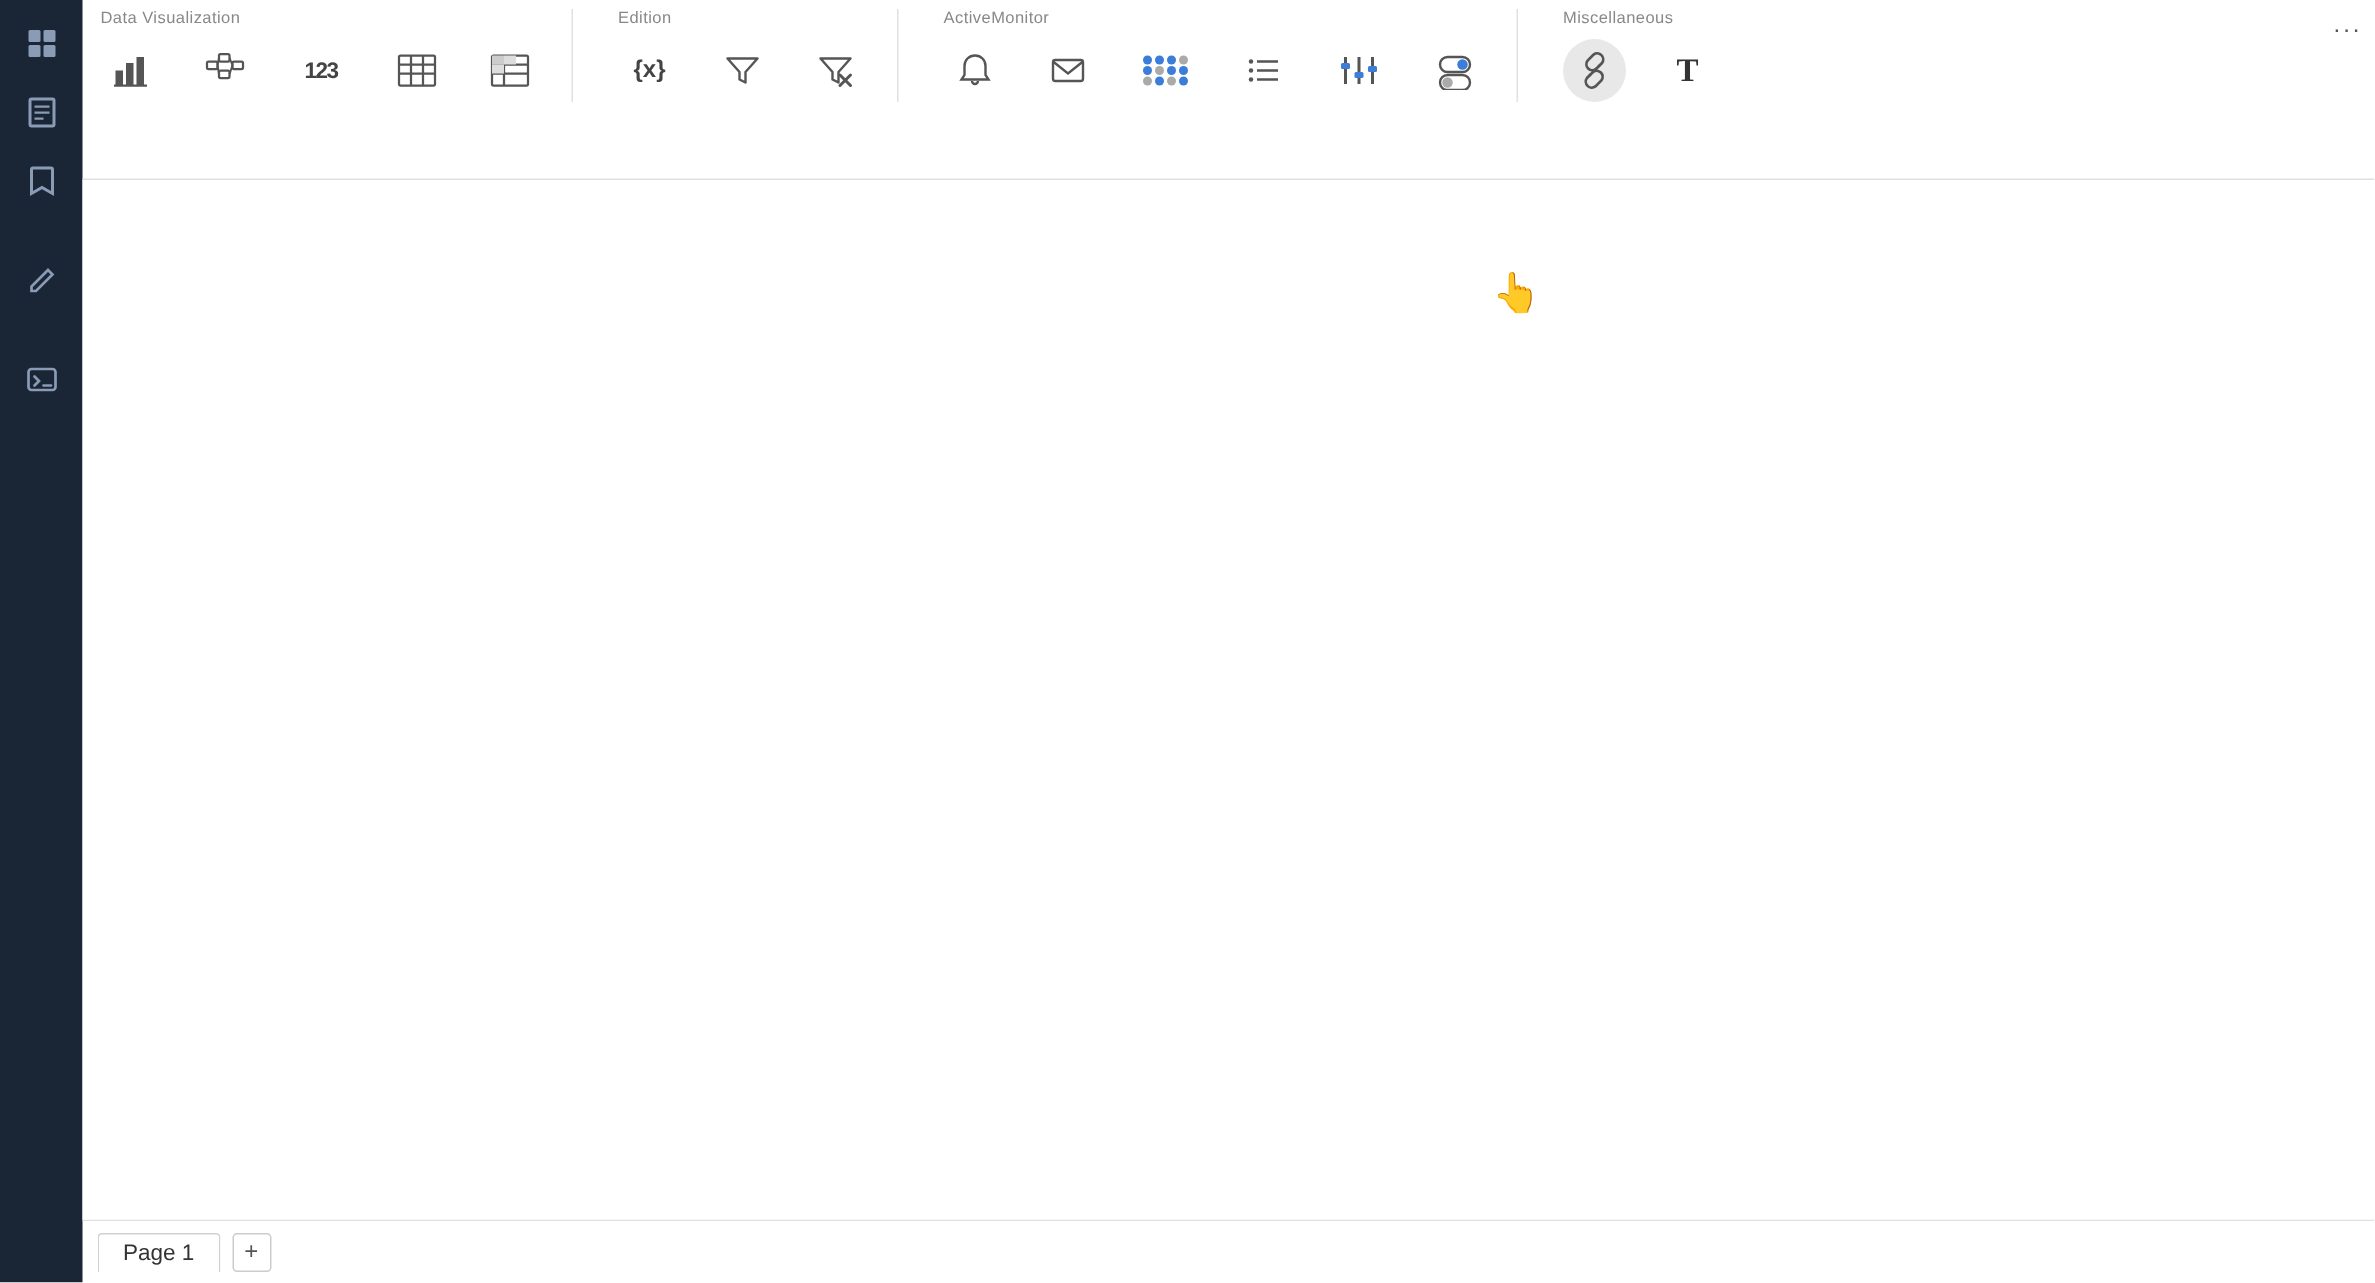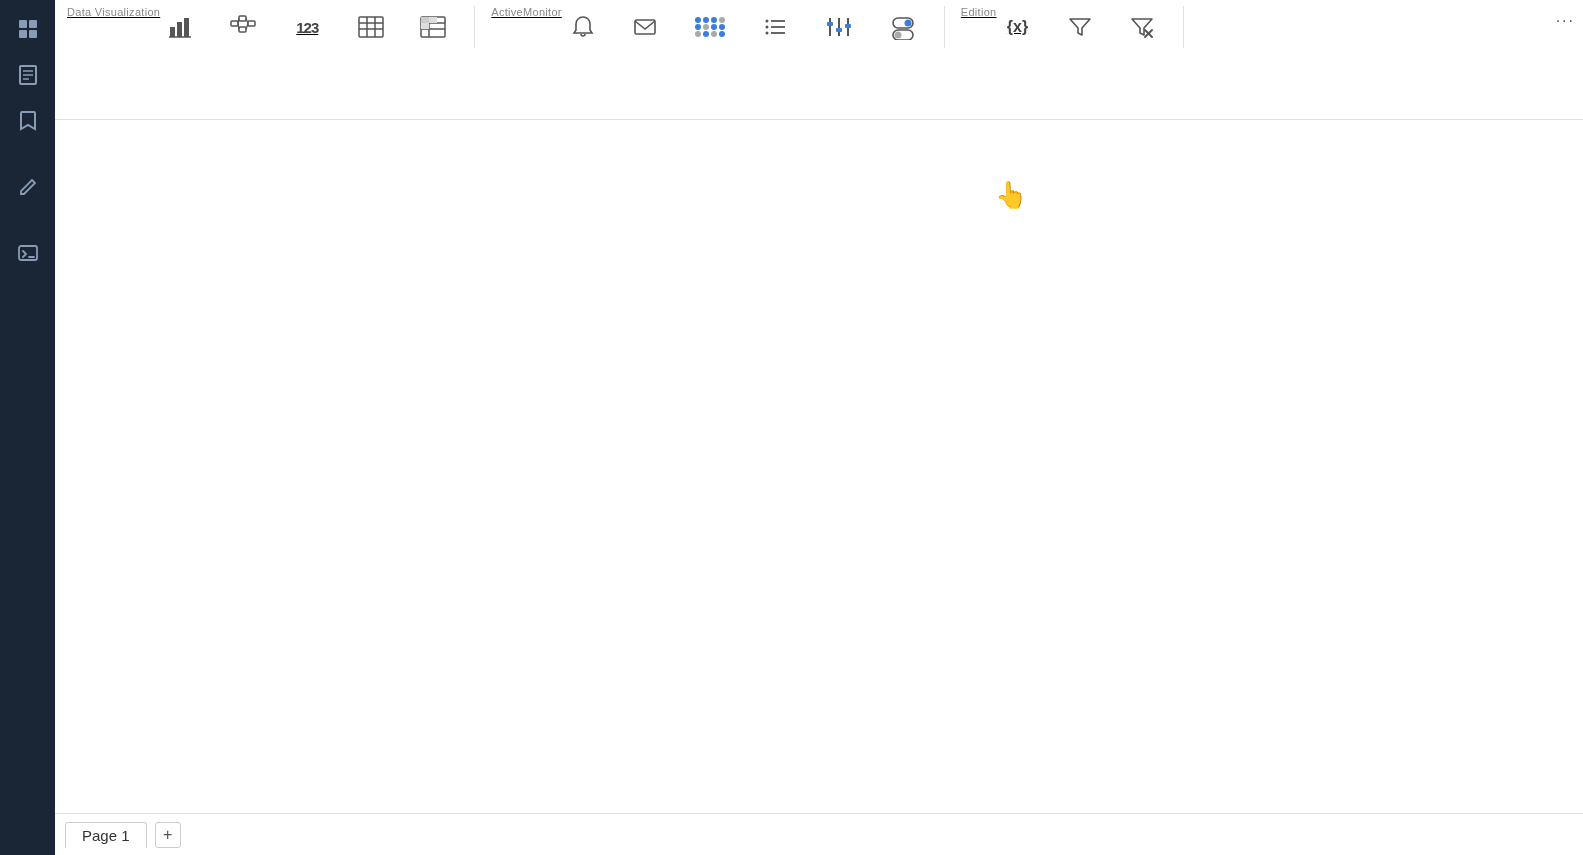--- a/index.html
+++ b/index.html
@@ -47,26 +47,25 @@
       display: flex;
       align-items: flex-start;
       padding: 6px 12px 0 12px;
       border-bottom: 1px solid #e0e0e0;
       gap: 0;
       min-height: 120px;
     }
 
     .toolbar-group {
       display: flex;
-      flex-direction: row;
+      flex-direction: column;
       align-items: flex-start;
       padding: 0 20px 0 0;
       border-right: 1px solid #e0e0e0;
-      margin-right: 16px;
-      text-decoration: underline;
+      margin-right: 30px;
     }
     .toolbar-group:last-child {
       border-right: none;
       margin-right: 0;
     }
 
     .toolbar-group-label {
       font-size: 11px;
       color: #888;
       margin-bottom: 8px;
@@ -250,20 +249,44 @@
             <line x1="10" y1="4" x2="10" y2="24" stroke="#555" stroke-width="1.5"></line>
             <rect x="2" y="4" width="8" height="6" fill="#ccc"></rect>
             <rect x="2" y="10" width="8" height="6" fill="#ddd"></rect>
             <rect x="10" y="4" width="8" height="6" fill="#ddd"></rect>
           </svg>
         </button>
       </div>
     </div>
 
     <div class="toolbar-group">
+      <span class="toolbar-group-label">Edition</span>
+      <div class="toolbar-icons">
+
+        <button class="tool-btn" title="Variable" style="font-size:16px;font-weight:600;color:#444;">
+          {x}
+        </button>
+
+        <button class="tool-btn" title="Filter">
+          <svg width="26" height="26" viewBox="0 0 26 26" fill="none">
+            <path d="M3 5h20l-8 9v7l-4-2v-5L3 5z" stroke="#555" stroke-width="1.6" fill="none" stroke-linejoin="round"></path>
+          </svg>
+        </button>
+
+        <button class="tool-btn" title="Remove Filter">
+          <svg width="26" height="26" viewBox="0 0 26 26" fill="none">
+            <path d="M3 5h20l-8 9v7l-4-2v-5L3 5z" stroke="#555" stroke-width="1.6" fill="none" stroke-linejoin="round"></path>
+            <line x1="16" y1="16" x2="23" y2="23" stroke="#555" stroke-width="2" stroke-linecap="round"></line>
+            <line x1="23" y1="16" x2="16" y2="23" stroke="#555" stroke-width="2" stroke-linecap="round"></line>
+          </svg>
+        </button>
+      </div>
+    </div>
+
+    <div class="toolbar-group">
       <span class="toolbar-group-label">ActiveMonitor</span>
       <div class="toolbar-icons">
 
         <button class="tool-btn" title="Alert">
           <svg width="26" height="26" viewBox="0 0 26 26" fill="none">
             <path d="M13 3c-4 0-7 3-7 7v6l-2 3h18l-2-3v-6c0-4-3-7-7-7z" stroke="#555" stroke-width="1.6" fill="none"></path>
             <path d="M11 20c0 1.1.9 2 2 2s2-.9 2-2" stroke="#555" stroke-width="1.6" fill="none"></path>
           </svg>
         </button>
 
@@ -321,44 +344,37 @@
           <svg width="26" height="26" viewBox="0 0 26 26" fill="none">
             <rect x="3" y="4" width="20" height="10" rx="5" stroke="#555" stroke-width="1.6" fill="none"></rect>
             <circle cx="18" cy="9" r="3.5" fill="#3b7dd8"></circle>
             <rect x="3" y="16" width="20" height="10" rx="5" stroke="#555" stroke-width="1.6" fill="none"></rect>
             <circle cx="8" cy="21" r="3.5" fill="#aaa"></circle>
           </svg>
         </button>
       </div>
     </div>
 
-    <div class="toolbar-group">
-      <span class="toolbar-group-label">Edition</span>
+    <div class="toolbar-group" style="border-right:none;">
+      <span class="toolbar-group-label">Miscellaneous</span>
       <div class="toolbar-icons">
 
-        <button class="tool-btn" title="Variable" style="font-size:16px;font-weight:600;color:#444;">
-          {x}
-        </button>
-
-        <button class="tool-btn" title="Filter">
-          <svg width="26" height="26" viewBox="0 0 26 26" fill="none">
-            <path d="M3 5h20l-8 9v7l-4-2v-5L3 5z" stroke="#555" stroke-width="1.6" fill="none" stroke-linejoin="round"></path>
-          </svg>
-        </button>
-
-        <button class="tool-btn" title="Remove Filter">
-          <svg width="26" height="26" viewBox="0 0 26 26" fill="none">
-            <path d="M3 5h20l-8 9v7l-4-2v-5L3 5z" stroke="#555" stroke-width="1.6" fill="none" stroke-linejoin="round"></path>
-            <line x1="16" y1="16" x2="23" y2="23" stroke="#555" stroke-width="2" stroke-linecap="round"></line>
-            <line x1="23" y1="16" x2="16" y2="23" stroke="#555" stroke-width="2" stroke-linecap="round"></line>
-          </svg>
+        <button class="tool-btn hovered" title="Link" style="background:#e8e8e8;border-radius:50%;position:relative;">
+          <svg width="26" height="26" viewBox="0 0 26 26" fill="none">
+            <path d="M10 16l-2 2a4 4 0 005.6 5.6l4-4A4 4 0 0012 14" stroke="#555" stroke-width="1.8" stroke-linecap="round" fill="none"></path>
+            <path d="M16 10l2-2a4 4 0 00-5.6-5.6l-4 4A4 4 0 0014 12" stroke="#555" stroke-width="1.8" stroke-linecap="round" fill="none"></path>
+            <line x1="10" y1="16" x2="16" y2="10" stroke="#555" stroke-width="1.8" stroke-linecap="round"></line>
+          </svg>
+        </button>
+
+        <button class="tool-btn" title="Text" style="font-size:22px;font-weight:600;color:#333;font-family:serif;">
+          T
         </button>
       </div>
     </div>
-
 
     <div class="more-options" style="position:absolute;top:8px;right:8px;font-size:16px;color:#555;cursor:pointer;letter-spacing:2px;">...</div>
   </div>
 
   <div class="canvas-area">
 
     <div class="cursor-hand" style="left:940px;top:60px;font-size:26px;">👆</div>
   </div>
 
   <div class="bottom-bar">

